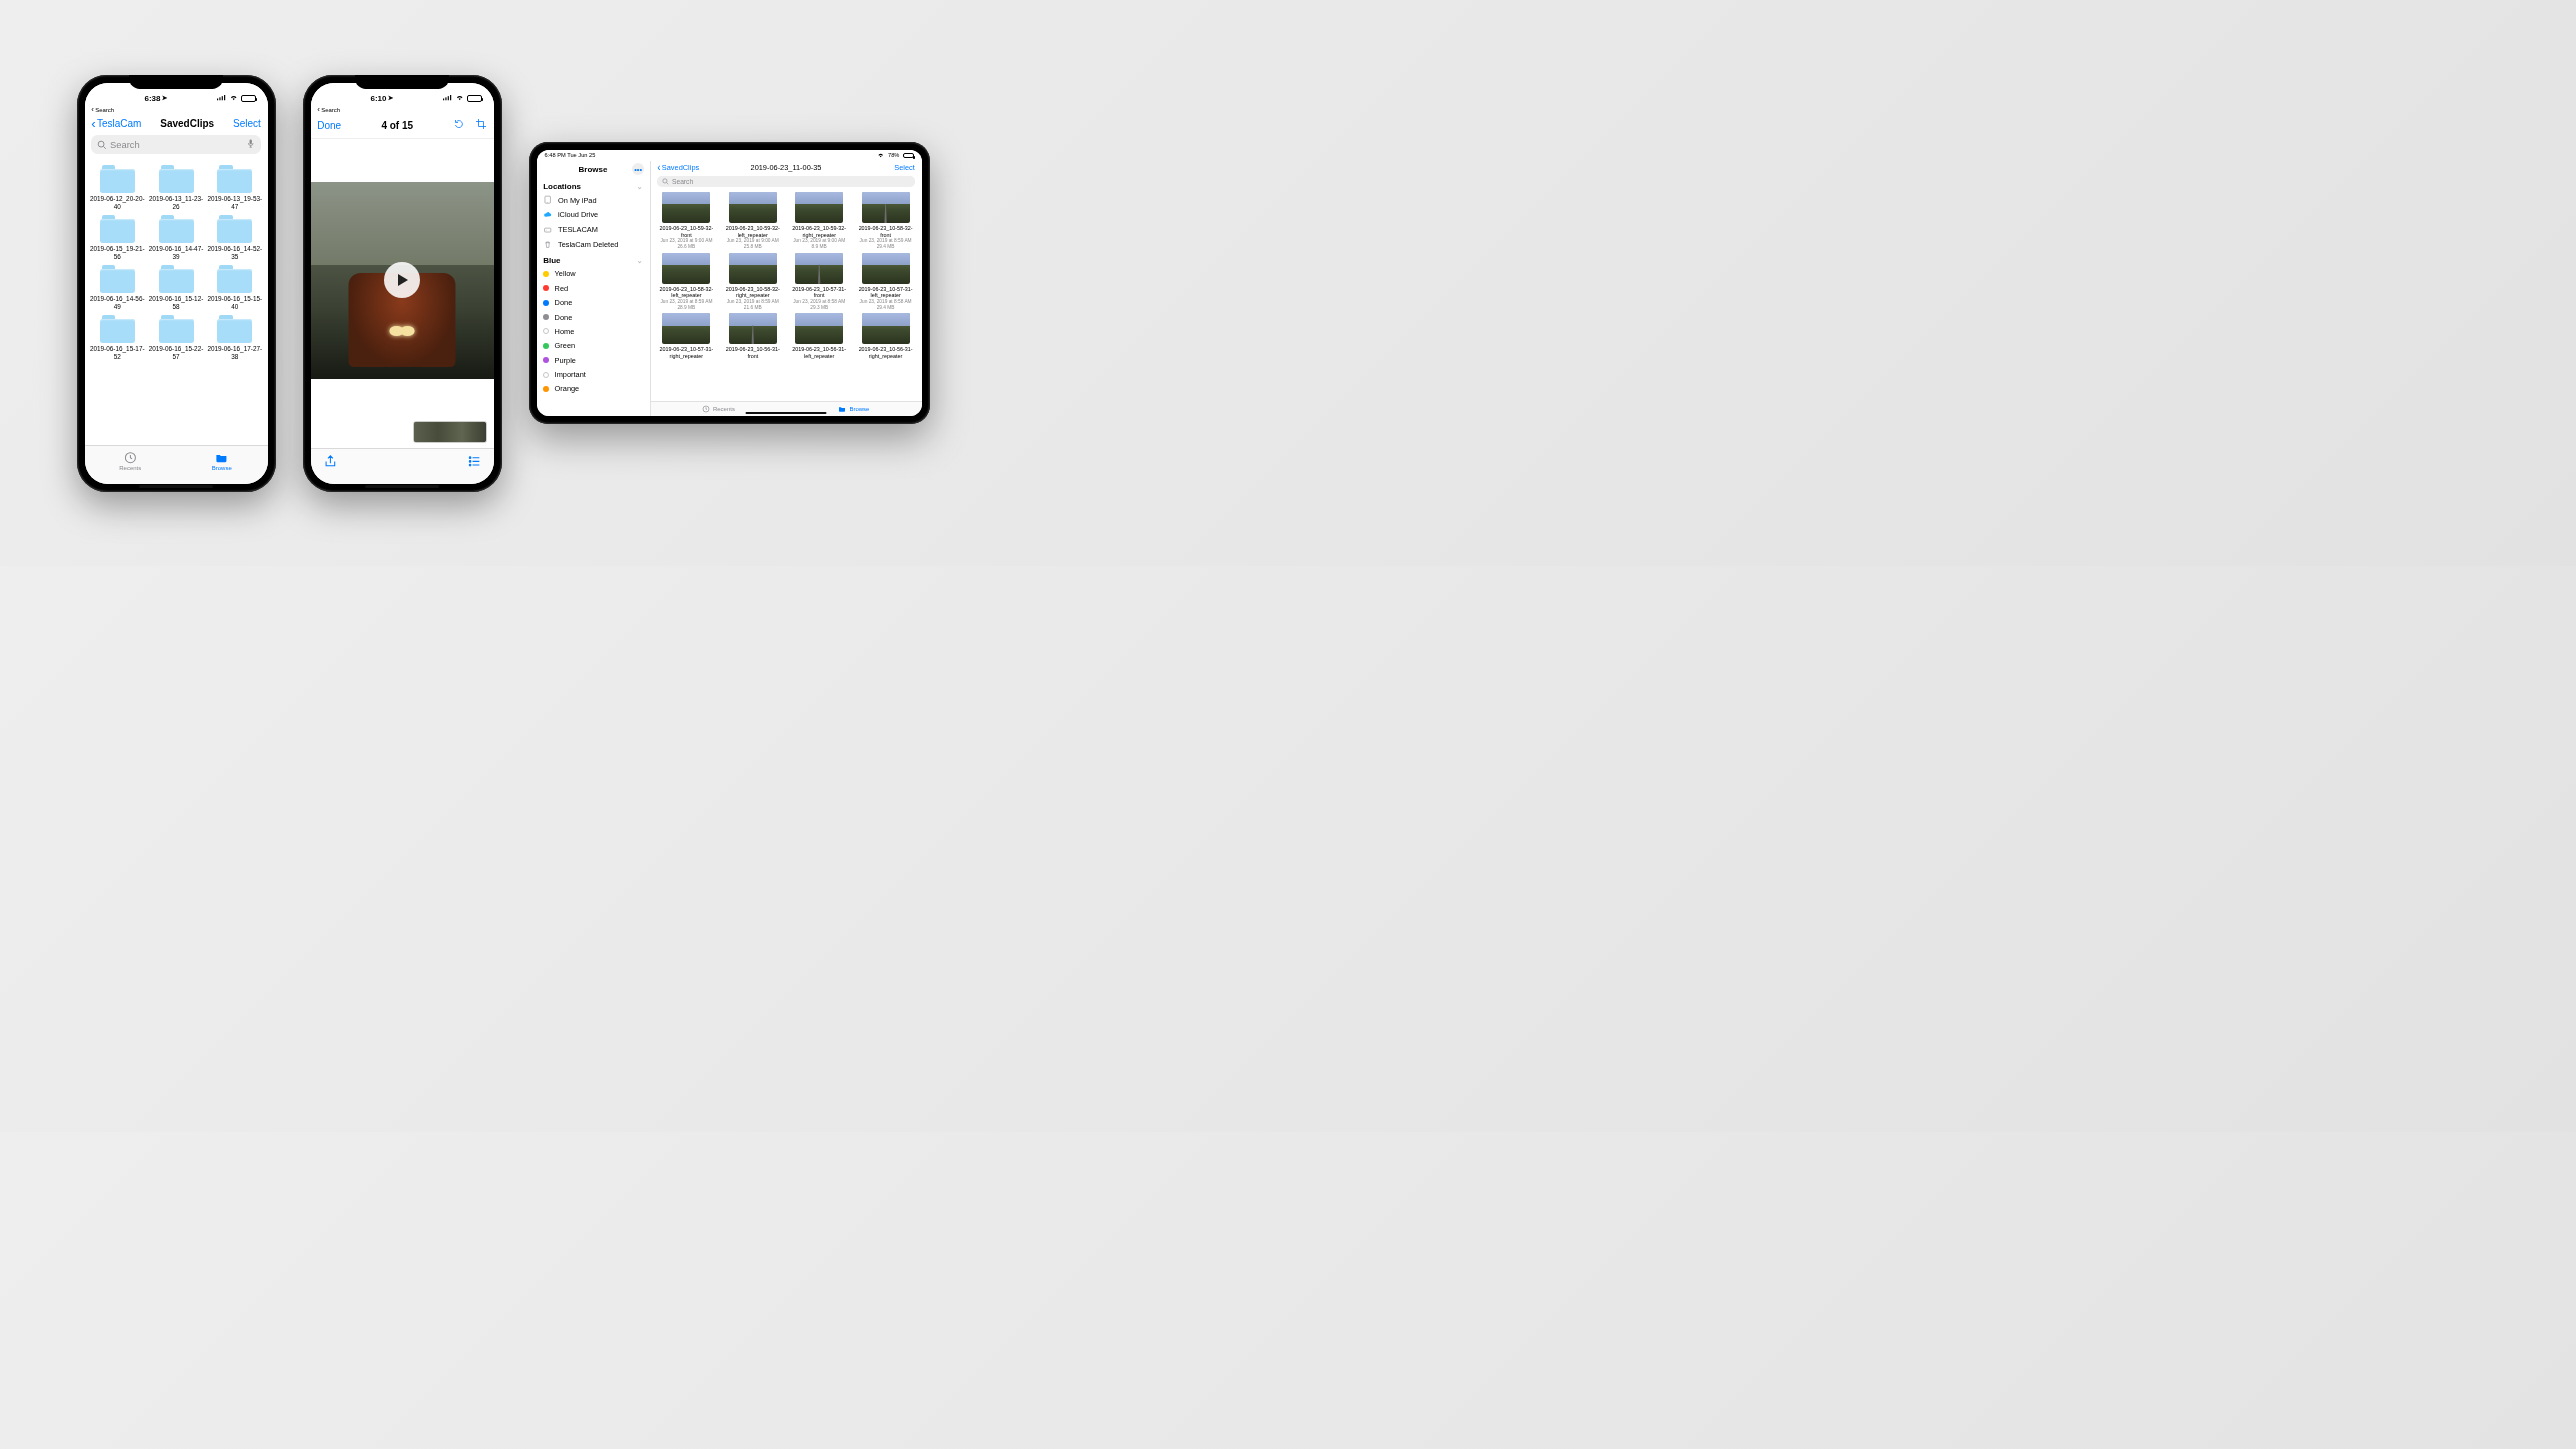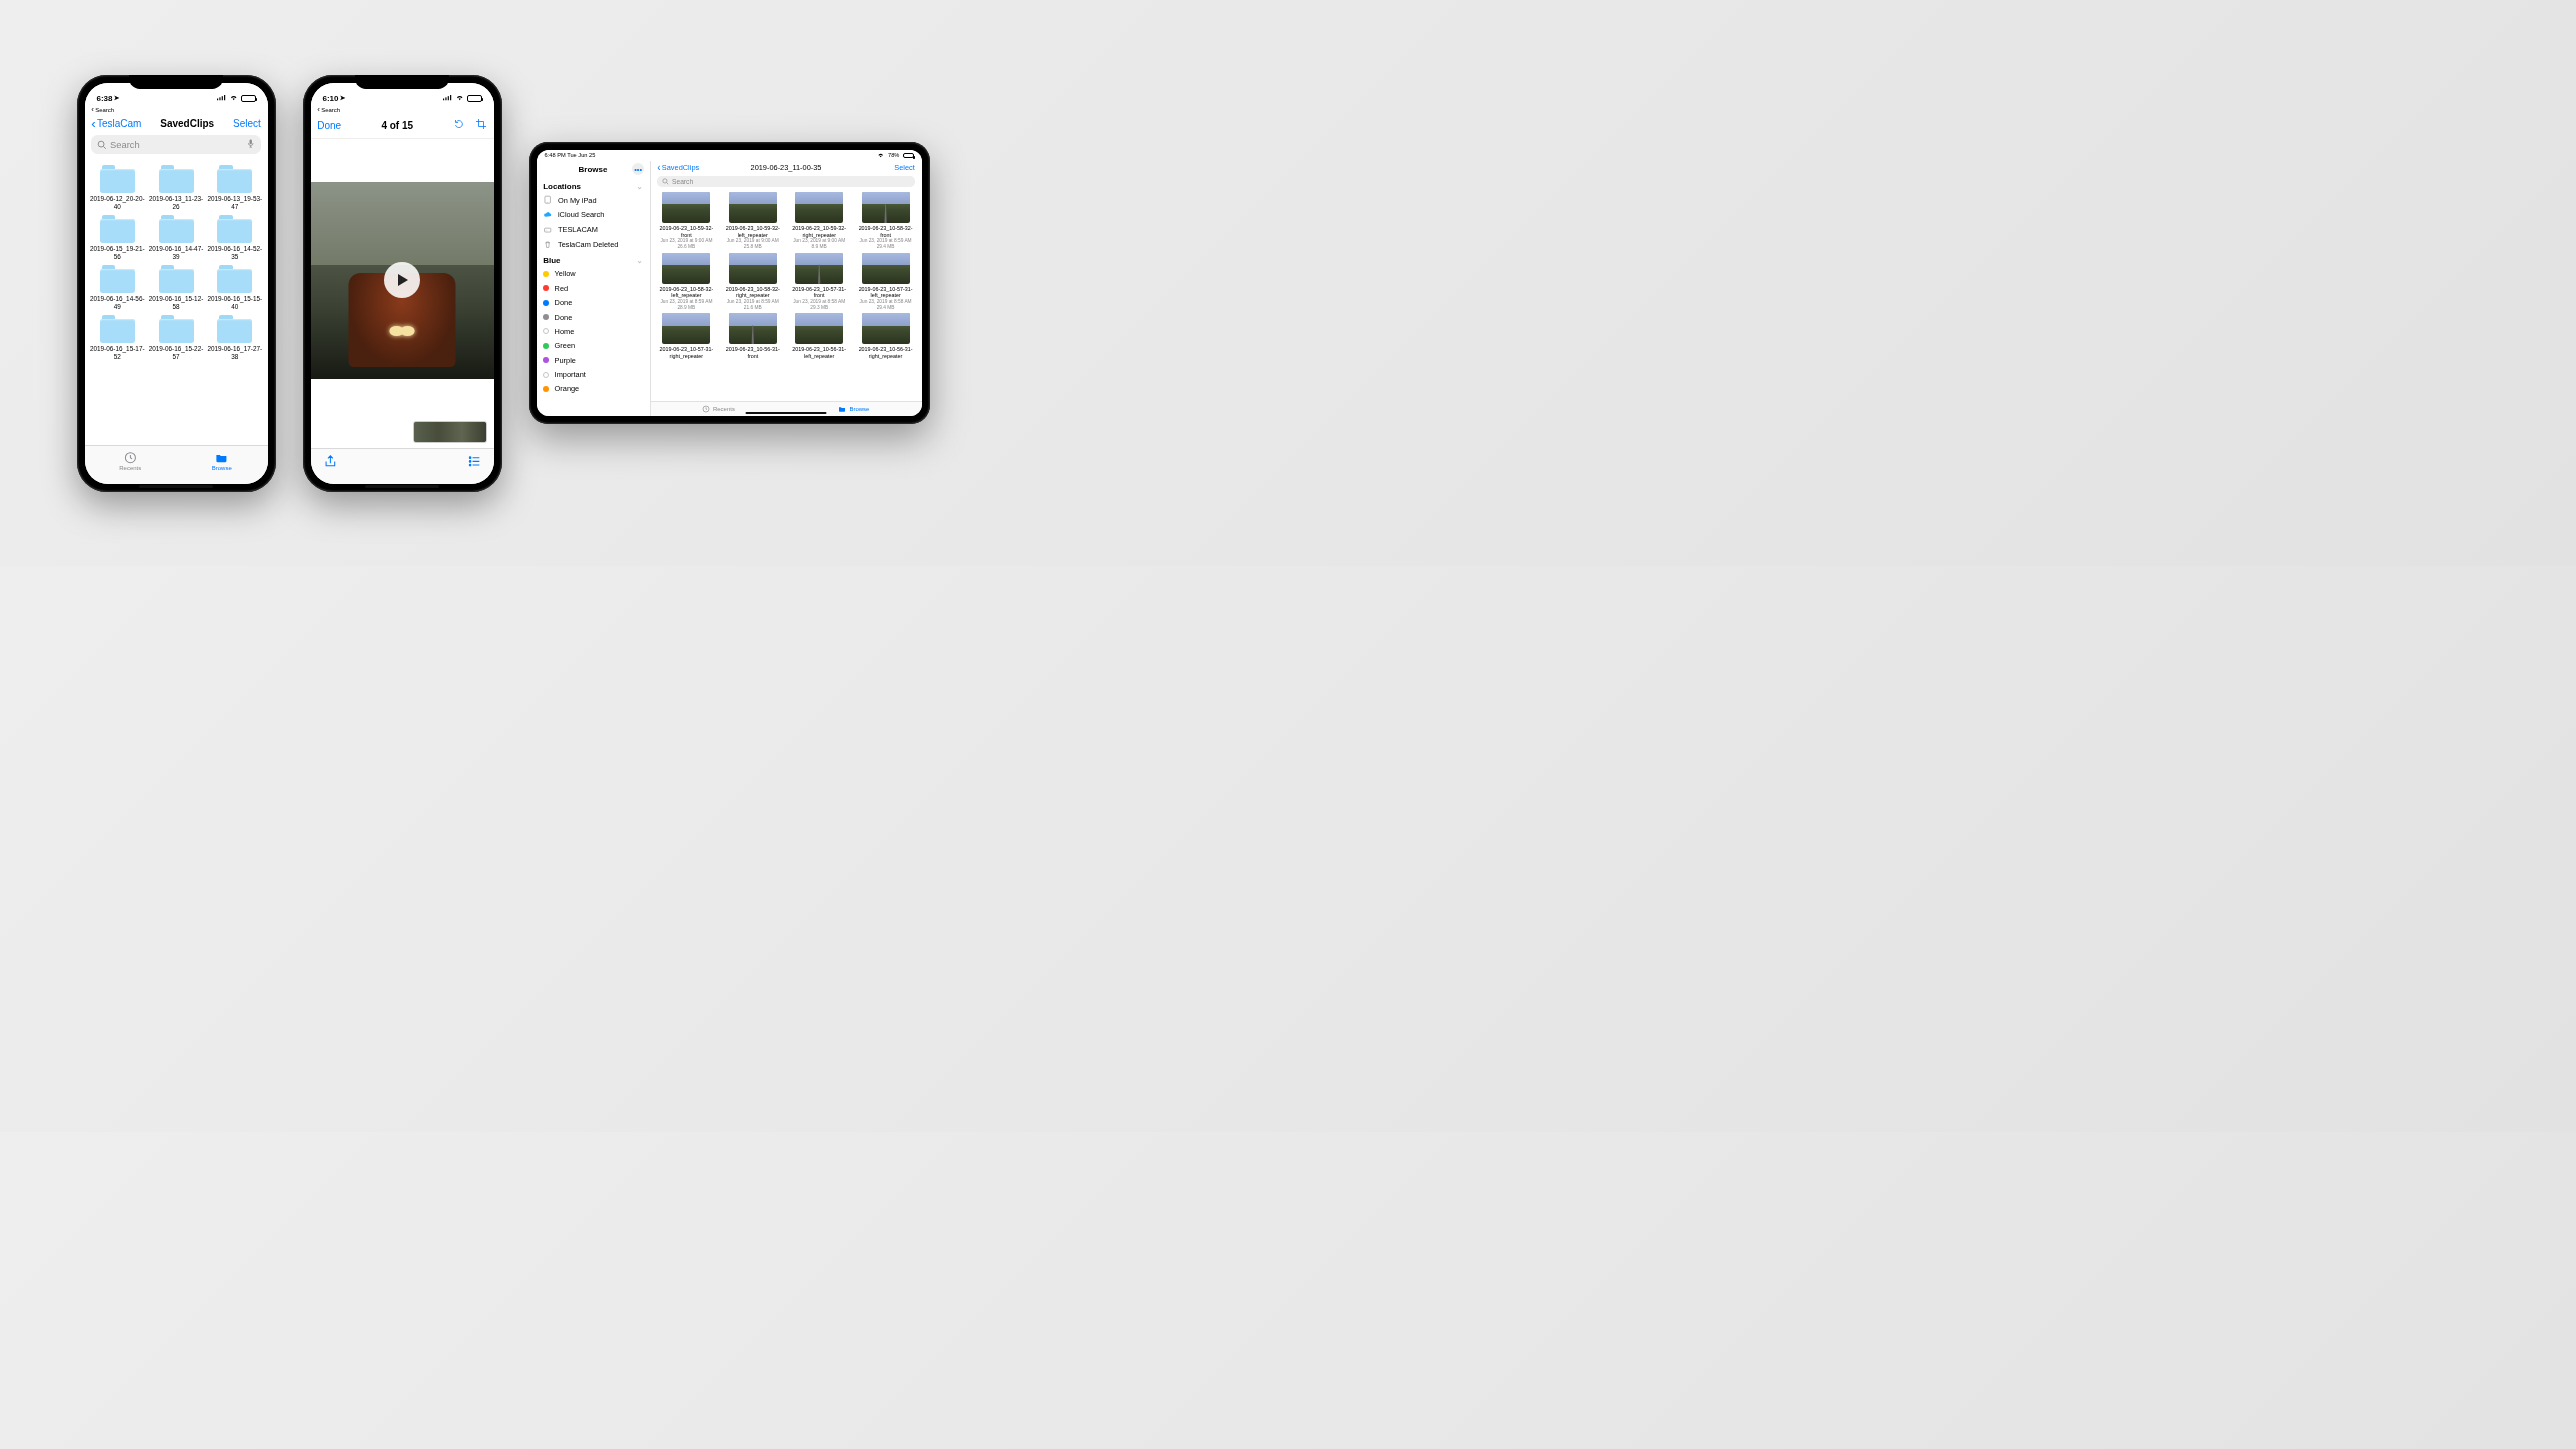--- a/index.html
+++ b/index.html
@@ -52,21 +52,21 @@
   }
 
   .status-bar {
     height: 21.5px;
     display: flex; align-items: flex-end; justify-content: space-between;
     padding: 0 12px 1.3px 12px;
     font-size: 8px; font-weight: 600;
     position: relative; z-index: 40;
     background:#fff;
   }
-  .status-left { display:flex; align-items:center; gap:1.3px; }
+  .status-left { display:flex; align-items:center; gap:1.3px;margin-left:48px; }
   .status-right { display:flex; align-items:center; gap:2.7px; }
   .signal-icon, .wifi-icon { width: 9.4px; height: 6.7px; }
   .battery-pill {
     width: 14.8px; height: 7.4px; border: 0.7px solid #000; border-radius: 2px;
     position: relative;
   }
   .battery-pill::after { content:""; position:absolute; right:-2px; top:2px; width:1.3px; height:3.4px; background:#000; border-radius:0.7px;}
   .battery-fill { height: 100%; border-radius:1.3px; }
 
   .back-system { font-size: 6px; padding: 0.7px 6.7px 2px 6.7px; color:#000; background:#fff; position:relative; z-index:40;}
@@ -477,21 +477,21 @@
                 </svg>
               </span>
               <span>On My iPad</span>
             </div>
             <div class="sb-row">
               <span class="sb-ico">
                 <svg viewBox="0 0 24 24">
                   <path d="M7 17a4 4 0 1 1 .8-7.9A5 5 0 0 1 17 8a4 4 0 0 1 0 8Z" fill="#1fa8ff"></path>
                 </svg>
               </span>
-              <span>iCloud Search</span>
+              <span>iCloud Drive</span>
             </div>
             <div class="sb-row">
               <span class="sb-ico">
                 <svg viewBox="0 0 24 24">
                   <rect x="4" y="8" width="16" height="10" rx="2" fill="none" stroke="#8e8e93" stroke-width="1.6"></rect>
                   <circle cx="8" cy="13" r="1" fill="#8e8e93"></circle>
                 </svg>
               </span>
               <span>TESLACAM</span>
             </div>

